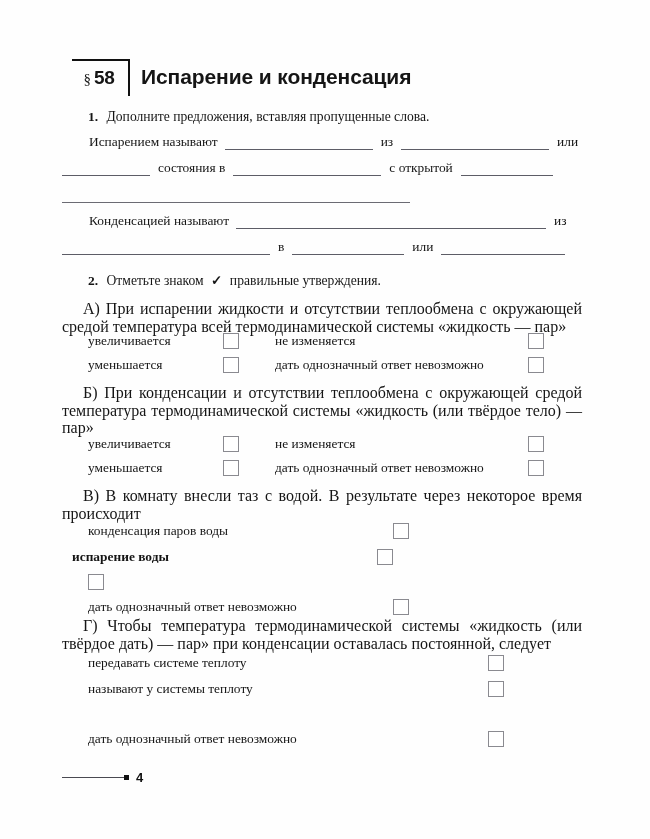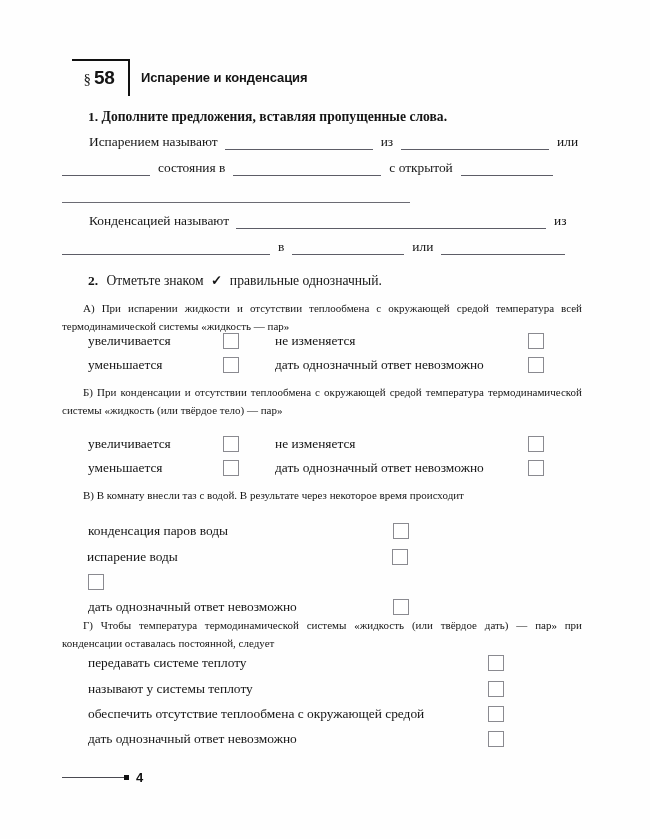--- a/index.html
+++ b/index.html
@@ -51,38 +51,38 @@
   }
   .sect-num {
     font-family: "Liberation Sans", sans-serif;
     font-weight: bold;
     font-size: 19px;
     letter-spacing: -0.3px;
   }
   .sect-title {
     font-family: "Liberation Sans", sans-serif;
     font-weight: bold;
-    font-size: 13px;
+    font-size: 21px;
     margin-left: 11px;
     letter-spacing: -0.1px;
     white-space: nowrap;
   }
   
   .tnum {
     font-weight: bold;
     font-size: 13.5px;
   }
   .task {
     position: absolute;
     font-size: 13.6px;
     line-height: 1.0;
   }
   .para {
     position: absolute;
-    font-size: 11px;
+    font-size: 16px;
     line-height: 17.5px;
     text-align: justify;
     text-justify: inter-word;
   }
   .para .ind { padding-left: 21px; }
   
   .blankrow {
     position: absolute;
     height: 19px;
     display: flex;
@@ -159,21 +159,21 @@
   <div class="section-head">
     <div class="sect-box">
       <span class="sect-sign">§</span>
       <span class="sect-num">58</span>
     </div>
     <span class="sect-title">Испарение и конденсация</span>
   </div>
 
   <div class="task" style="left:88px; top:110px;">
     <span class="tnum">1.</span>
-    <span style="font-weight:bold;">Дополните предложения, вставляя пропущенные слова.</span>
+    <span style="margin-left:5px;">Дополните предложения, вставляя пропущенные слова.</span>
   </div>
 
   <div class="blankrow" style="left:88px; top:131px; width:492px;">
     <span class="lbl">Испарением называют</span>
     <span class="rule" style="width:148px; margin-left:6px;"></span>
     <span class="lbl" style="margin-left:7px;">из</span>
     <span class="rule" style="width:148px; margin-left:7px;"></span>
     <span class="lbl" style="margin-left:7px;">или</span>
   </div>
 
@@ -200,21 +200,21 @@
     <span class="lbl" style="margin-left:7px;">в</span>
     <span class="rule" style="width:112px; margin-left:7px;"></span>
     <span class="lbl" style="margin-left:7px;">или</span>
     <span class="rule" style="width:124px; margin-left:7px;"></span>
   </div>
 
   <div class="task" style="left:88px; top:274px;">
     <span class="tnum">2.</span>
     <span style="margin-left:5px;">Отметьте знаком</span>
     <span style="margin-left:4px; font-weight:bold;">✓</span>
-    <span style="margin-left:4px;">правильные однозначный.</span>
+    <span style="margin-left:4px;">правильные утверждения.</span>
   </div>
 
   <div class="para" style="left:62px; top:300px; width:520px;">
     <span class="ind">А)</span>
     <span>При испарении жидкости и отсутствии теплообмена с окружающей средой температура всей термодинамической системы «жидкость — пар»</span>
   </div>
 
   <div class="optrow" style="left:88px; top:333px; width:470px;">
     <span class="opttext col-a">увеличивается</span>
     <span class="cbx"></span>
@@ -248,21 +248,21 @@
 
   <div class="para" style="left:62px; top:487px; width:520px;">
     <span class="ind">В)</span>
     <span>В комнату внесли таз с водой. В результате через некоторое время происходит</span>
   </div>
 
   <div class="listrow" style="left:88px; top:523px; width:340px;">
     <span class="opttext" style="width:305px;">конденсация паров воды</span>
     <span class="cbx"></span>
   </div>
-  <div class="listrow" style="left:87px; top:549px; width:340px;">
+  <div class="listrow" style="left:72px; top:549px; width:340px;font-weight:bold;">
     <span class="opttext" style="width:305px;">испарение воды</span>
     <span class="cbx"></span>
   </div>
   <div class="listrow" style="left:88px; top:574px; width:340px;">
     <span class="cbx"></span>
   </div>
   <div class="listrow" style="left:88px; top:599px; width:340px;">
     <span class="opttext" style="width:305px;">дать однозначный ответ невозможно</span>
     <span class="cbx"></span>
   </div>
@@ -271,24 +271,20 @@
     <span class="ind">Г)</span>
     <span>Чтобы температура термодинамической системы «жидкость (или твёрдое дать) — пар» при конденсации оставалась постоянной, следует</span>
   </div>
 
   <div class="listrow" style="left:88px; top:655px; width:430px;">
     <span class="opttext" style="width:400px;">передавать системе теплоту</span>
     <span class="cbx"></span>
   </div>
   <div class="listrow" style="left:88px; top:681px; width:430px;">
     <span class="opttext" style="width:400px;">называют у системы теплоту</span>
-    <span class="cbx"></span>
-  </div>
-  <div class="listrow" style="left:88px; top:706px; width:430px;">
-    <span class="opttext" style="width:400px;">обеспечить отсутствие теплообмена с окружающей средой</span>
     <span class="cbx"></span>
   </div>
   <div class="listrow" style="left:88px; top:731px; width:430px;">
     <span class="opttext" style="width:400px;">дать однозначный ответ невозможно</span>
     <span class="cbx"></span>
   </div>
 
   <div class="footer">
     <span class="foot-rule"></span>
     <span class="foot-sq"></span>

